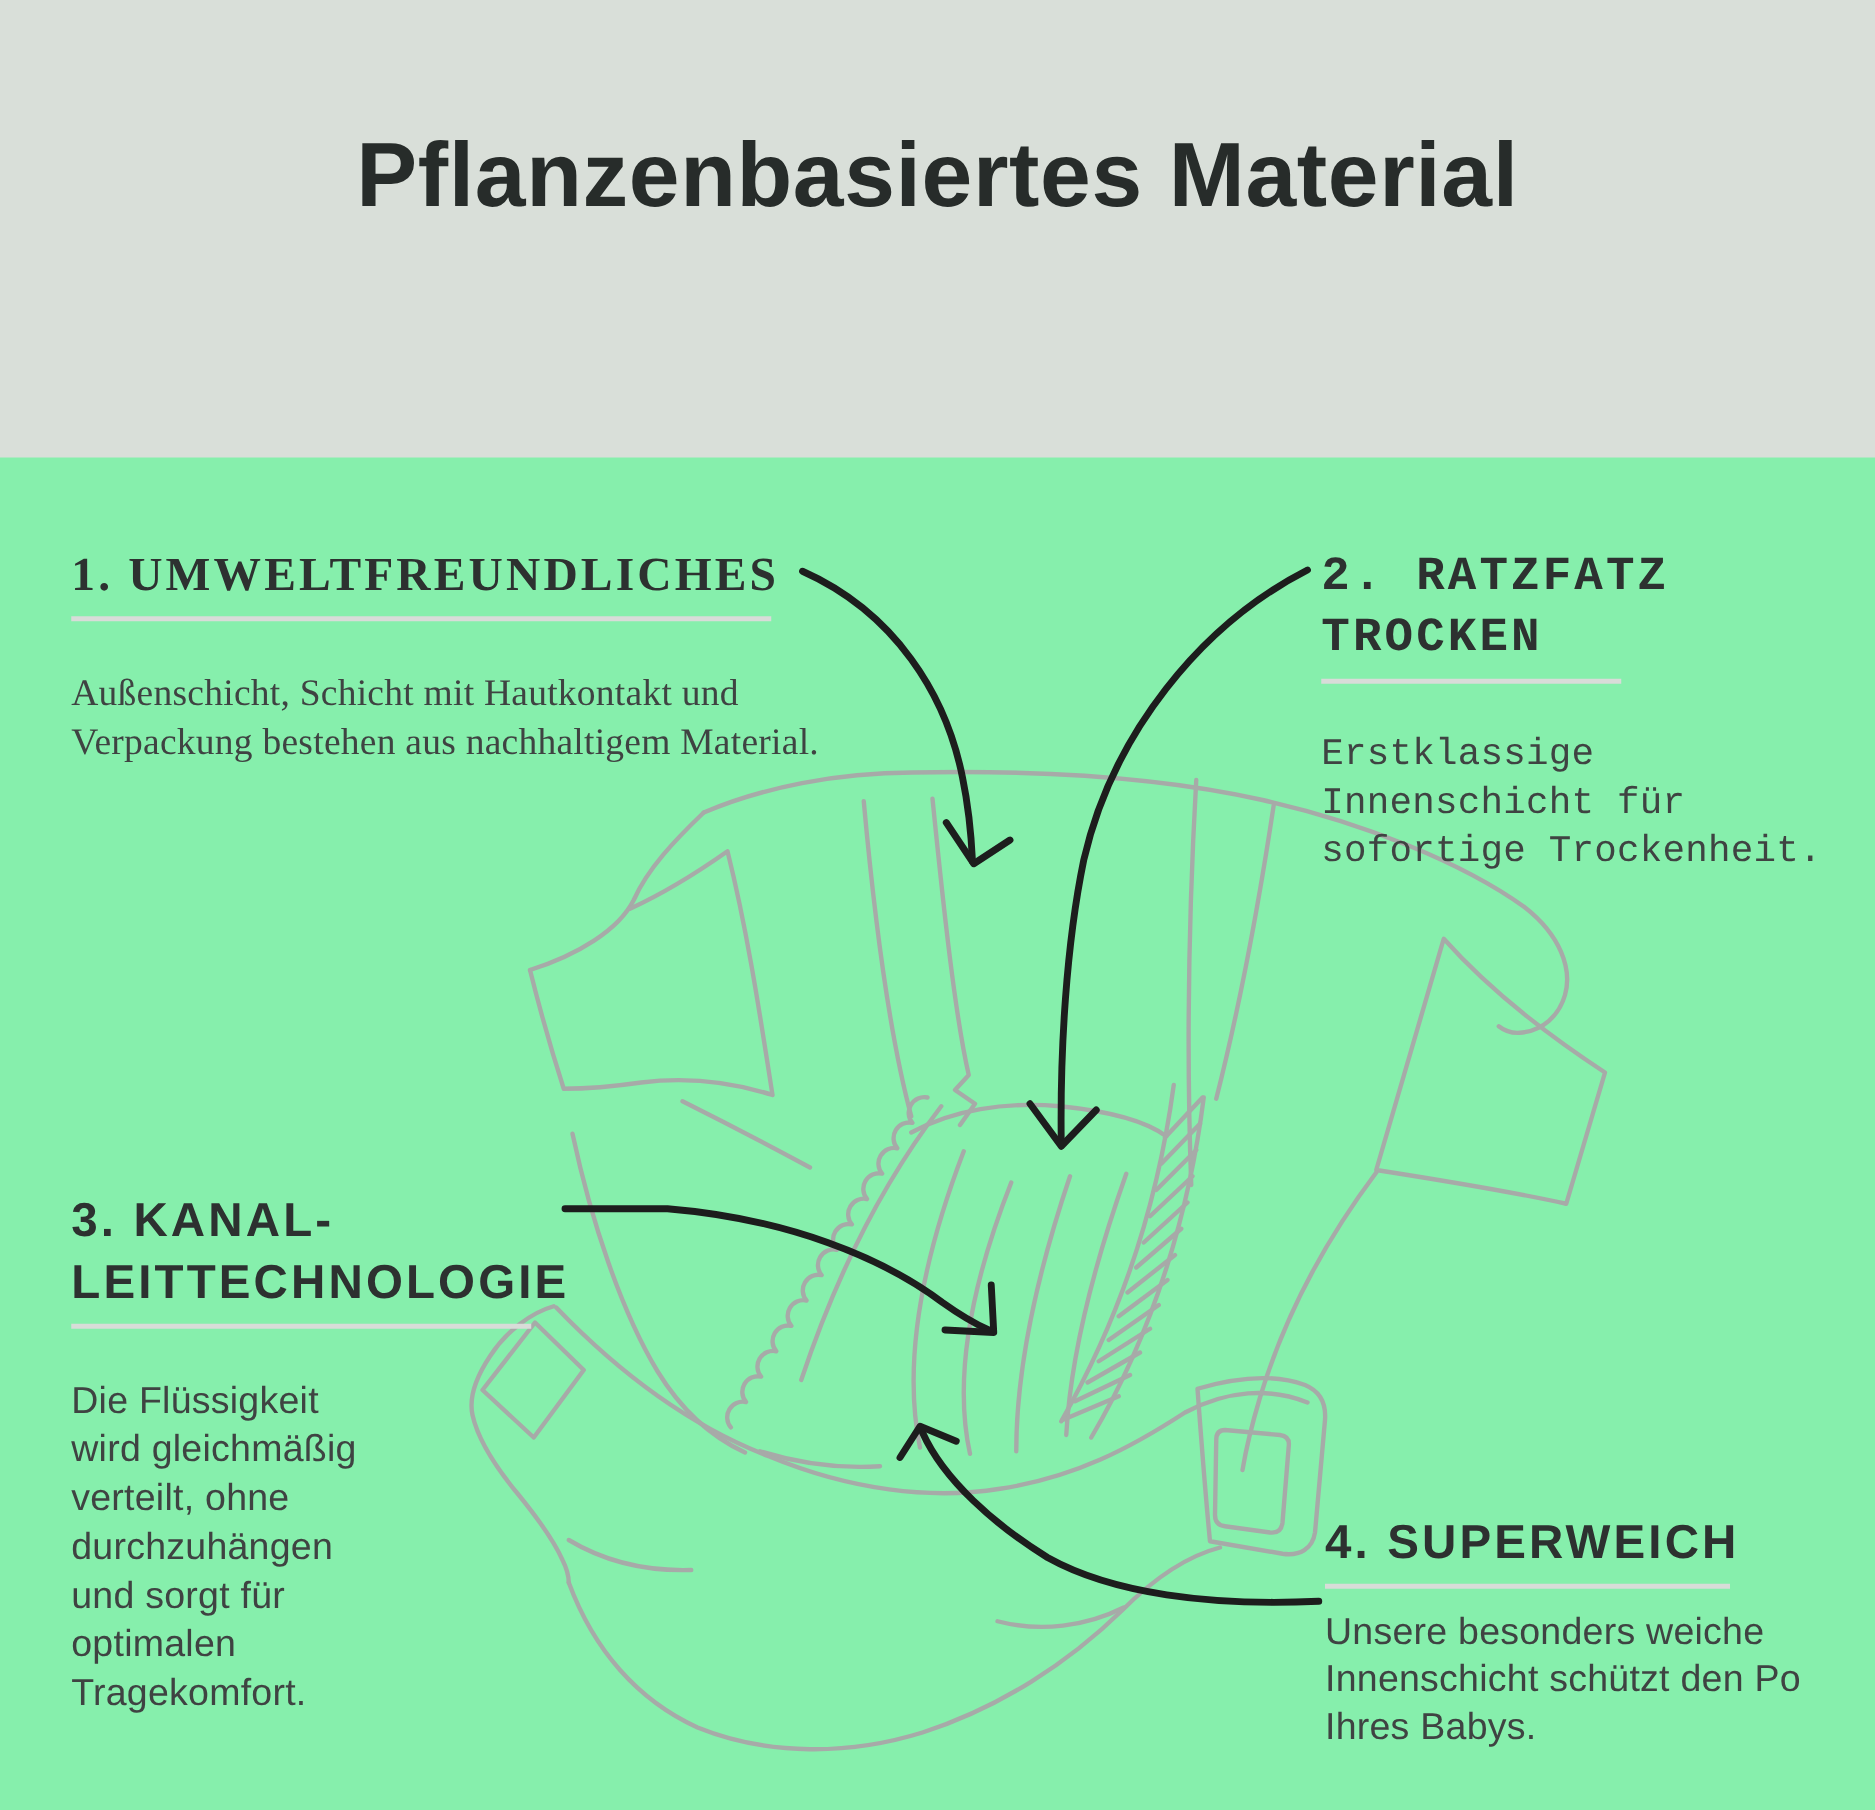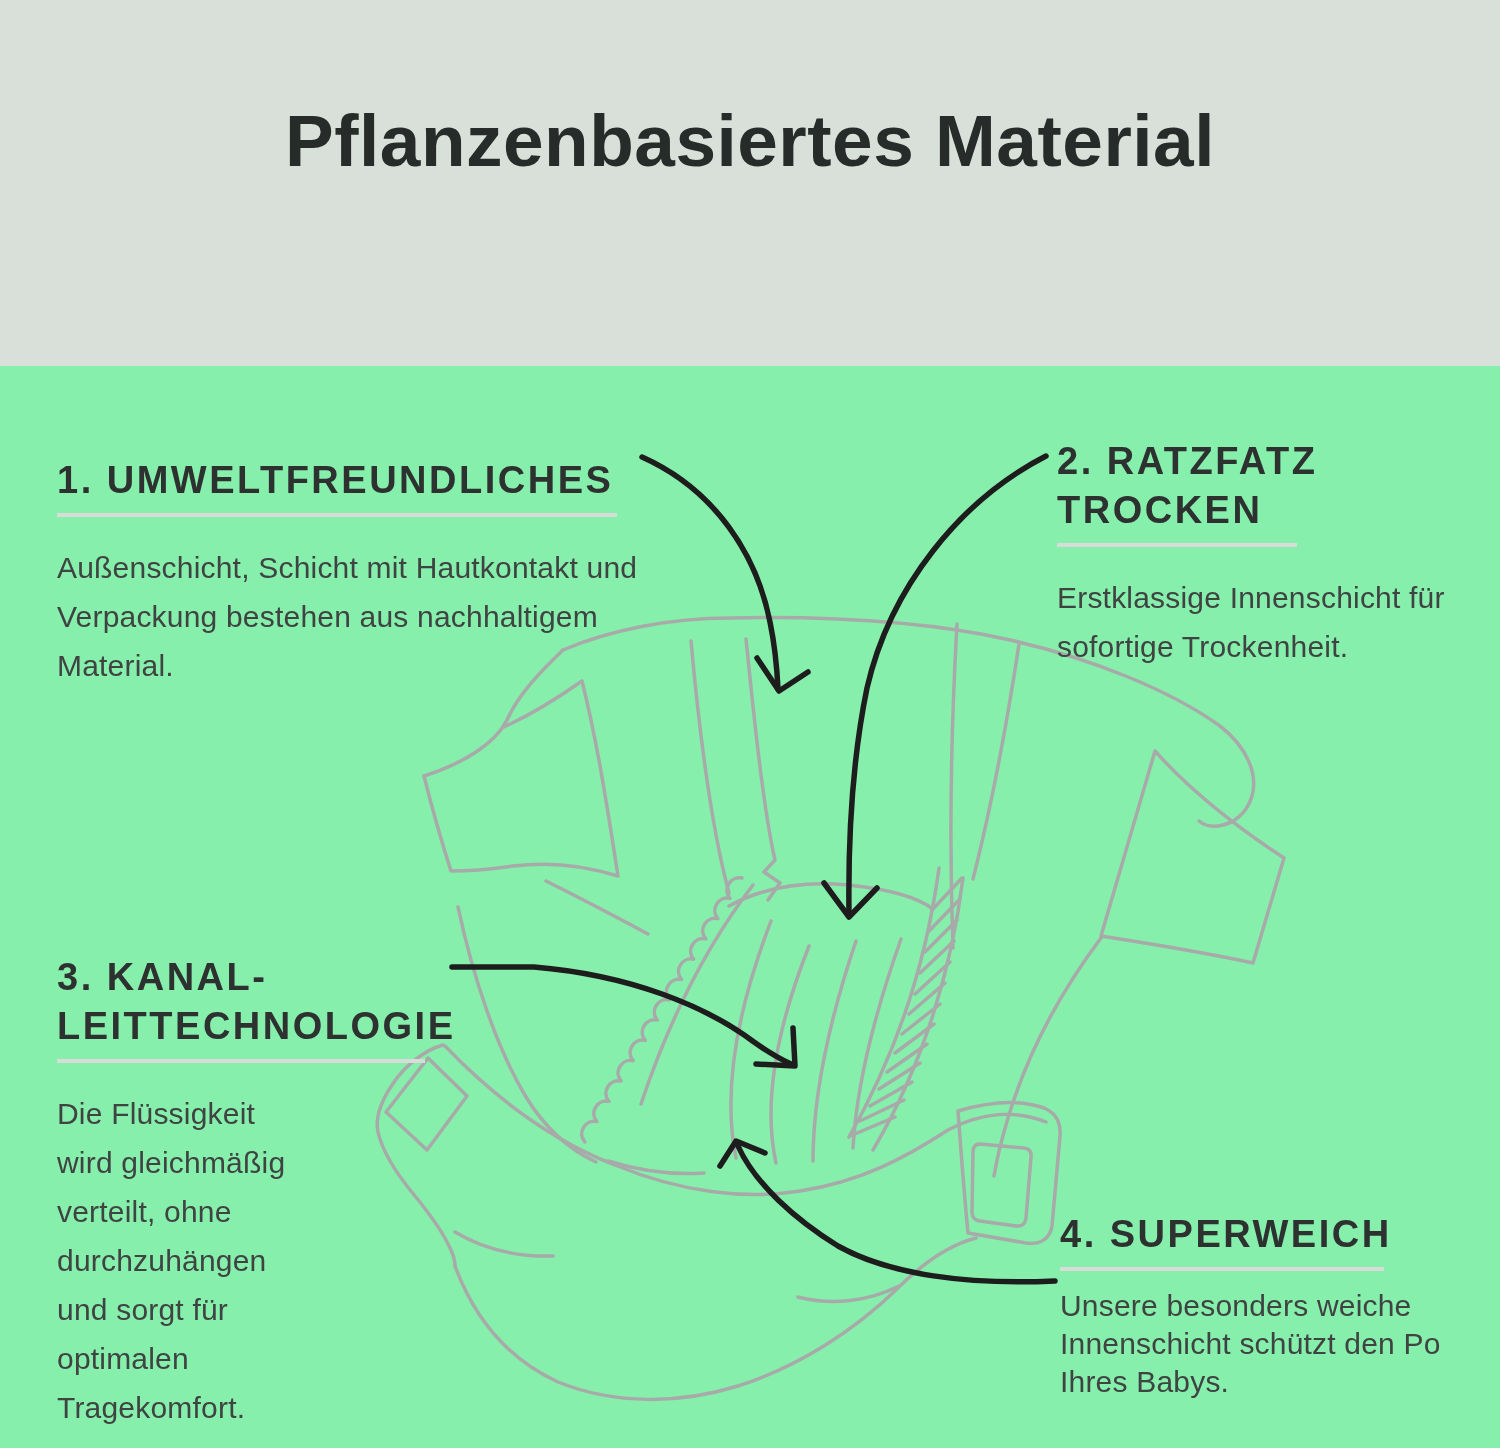--- a/index.html
+++ b/index.html
@@ -18,26 +18,26 @@
   }
   
   .ann{position:absolute;}
   .ann-heading{
     font-size:38px;font-weight:700;line-height:49px;letter-spacing:2.5px;
     color:#2d3130;
   }
   .ann-heading span{display:block;}
   .ann-rule{height:4px;background:#d8dcd8;margin-top:8px;}
   .ann-body{
-    font-size:30px;font-weight:400;line-height:49px;letter-spacing:0.2px;
-    color:#3f4342;margin-top:26px;
+    font-size:30px;font-weight:400;line-height:39px;letter-spacing:0.2px;
+    color:#3f4342;margin-top:38px;
   }
-  #ann-1{left:57px;top:456px;width:600px;}
+  #ann-1{left:57px;top:436px;width:600px;font-family:Liberation Serif, serif;}
   #ann-1 .ann-rule{width:560px;}
-  #ann-2{left:1057px;top:437px;width:405px;}
+  #ann-2{left:1057px;top:437px;width:405px;font-family:Liberation Mono, monospace;}
   #ann-2 .ann-rule{width:240px;}
   #ann-3{left:57px;top:953px;width:250px;}
   #ann-3 .ann-rule{width:368px;}
   #ann-4{left:1060px;top:1210px;width:395px;}
   #ann-4 .ann-rule{width:324px;}
   #ann-4 .ann-body{margin-top:16px;line-height:38px;}
   
   #art{position:absolute;left:0;top:0;}
   .gray{stroke:#a7aaa8;stroke-width:3.5;fill:none;stroke-linecap:round;stroke-linejoin:round;}
   .arrow{stroke:#1d1d1d;stroke-width:5.5;fill:none;stroke-linecap:round;stroke-linejoin:round;}

